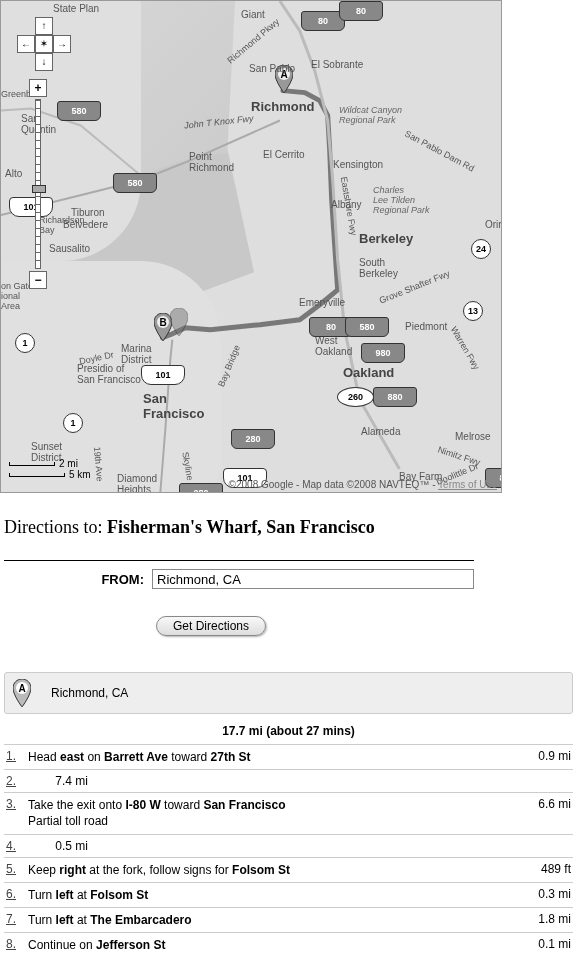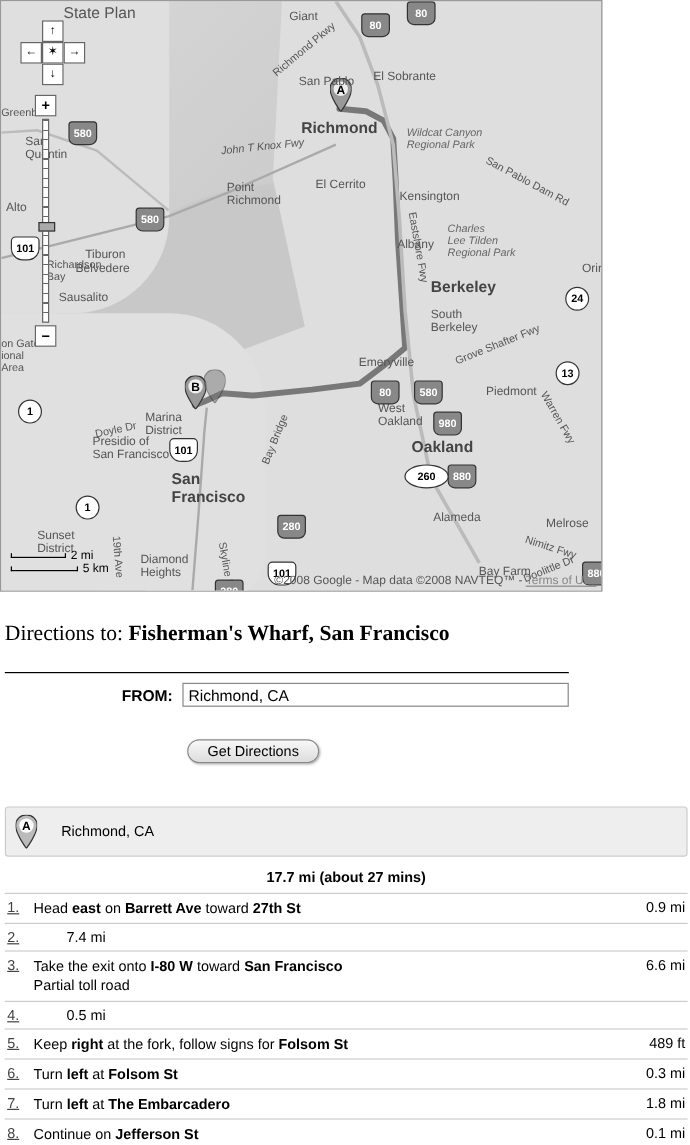--- a/index.html
+++ b/index.html
@@ -18,21 +18,21 @@
     .land-sf { position: absolute; left: 0; top: 260px; width: 220px; height: 240px; background: #e0e0e0; border-radius: 0 80px 40px 0; }
     .land-east { position: absolute; right: 0; top: 0; width: 380px; height: 493px; background: #dedede; clip-path: polygon(30% 0, 100% 0, 100% 100%, 0 100%, 0 65%, 35% 55%, 28% 30%); }
     .land-marin { position: absolute; left: 0; top: 0; width: 140px; height: 260px; background: #dfdfdf; border-radius: 0 0 80px 0; }
 
     .map-route { position: absolute; width: 100%; height: 100%; pointer-events: none; }
 
     .map-label { position: absolute; font-family: Arial, sans-serif; font-size: 10px; color: #555; white-space: nowrap; }
     .map-label.city { font-size: 13px; font-weight: bold; color: #444; }
     .map-label.park { font-size: 9px; color: #666; font-style: italic; }
 
-    .hwy-shield { position: absolute; width: 24px; height: 20px; background: #fff; border: 1.5px solid #333; border-radius: 4px 4px 10px 10px; font: bold 9px Arial; text-align: center; line-height: 18px; }
+    .hwy-shield { position: absolute; width: 44px; height: 20px; background: #fff; border: 1.5px solid #333; border-radius: 4px 4px 10px 10px; font: bold 9px Arial; text-align: center; line-height: 18px; }
     .hwy-shield.interstate { background: #888; color: #fff; border-radius: 3px 3px 6px 6px; }
     .hwy-shield.circle { border-radius: 50%; width: 20px; height: 20px; line-height: 18px; }
 
     
     .map-ctrl-pan { position: absolute; top: 16px; left: 16px; width: 54px; height: 54px; }
     .pan-btn { position: absolute; width: 18px; height: 18px; background: #fff; border: 1px solid #666; cursor: pointer; font: 10px Arial; text-align: center; line-height: 16px; }
     .pan-center { left: 18px; top: 18px; }
     .pan-up { left: 18px; top: 0; }
     .pan-down { left: 18px; top: 36px; }
     .pan-left { left: 0; top: 18px; }
@@ -143,35 +143,35 @@
 Oakland</span>
   <span class="map-label city" style="left:342px;top:364px">Oakland</span>
   <span class="map-label city" style="left:142px;top:390px;white-space:pre">San
 Francisco</span>
   <span class="map-label" style="left:120px;top:342px;white-space:pre">Marina
 District</span>
   <span class="map-label" style="left:76px;top:362px;white-space:pre">Presidio of
 San Francisco</span>
   <span class="map-label" style="left:30px;top:440px;white-space:pre">Sunset
 District</span>
-  <span class="map-label" style="left:116px;top:460px;white-space:pre">Diamond
+  <span class="map-label" style="left:116px;top:472px;white-space:pre">Diamond
 Heights</span>
   <span class="map-label" style="left:78px;top:352px;transform:rotate(-12deg);font-size:9px">Doyle Dr</span>
   <span class="map-label" style="left:206px;top:360px;transform:rotate(-68deg);font-size:9px">Bay Bridge</span>
   <span class="map-label" style="left:360px;top:425px">Alameda</span>
   <span class="map-label" style="left:398px;top:470px">Bay Farm</span>
   <span class="map-label" style="left:484px;top:218px">Orinc</span>
   <span class="map-label" style="left:454px;top:430px">Melrose</span>
   <span class="map-label" style="left:436px;top:450px;transform:rotate(18deg);font-size:9px">Nimitz Fwy</span>
   <span class="map-label" style="left:440px;top:342px;transform:rotate(60deg);font-size:9px">Warren Fwy</span>
   <span class="map-label" style="left:38px;top:214px;white-space:pre;font-size:9px">Richardson
 Bay</span>
   <span class="map-label" style="left:20px;top:112px;white-space:pre">San
 Quentin</span>
-  <span class="map-label" style="left:52px;top:2px;font-size:13px">State Plan</span>
+  <span class="map-label" style="left:52px;top:2px;font-size:10px">State Plan</span>
   <span class="map-label" style="left:0px;top:88px;font-size:9px">Greenbrae</span>
   <span class="map-label" style="left:4px;top:167px">Alto</span>
   <span class="map-label" style="left:318px;top:200px;transform:rotate(80deg);font-size:9px">Eastshore Fwy</span>
   <span class="map-label" style="left:434px;top:468px;transform:rotate(-22deg);font-size:9px">Doolittle Dr</span>
   <span class="map-label" style="left:0px;top:280px;white-space:pre;font-size:9px">on Gate
 ional
 Area</span>
   <span class="map-label" style="left:80px;top:458px;transform:rotate(85deg);font-size:9px">19th Ave</span>
   <span class="map-label" style="left:164px;top:470px;transform:rotate(80deg);font-size:9px">Skyline Blvd</span>
   <span class="map-label" style="left:220px;top:35px;transform:rotate(-40deg);font-size:9px">Richmond Pkwy</span>

